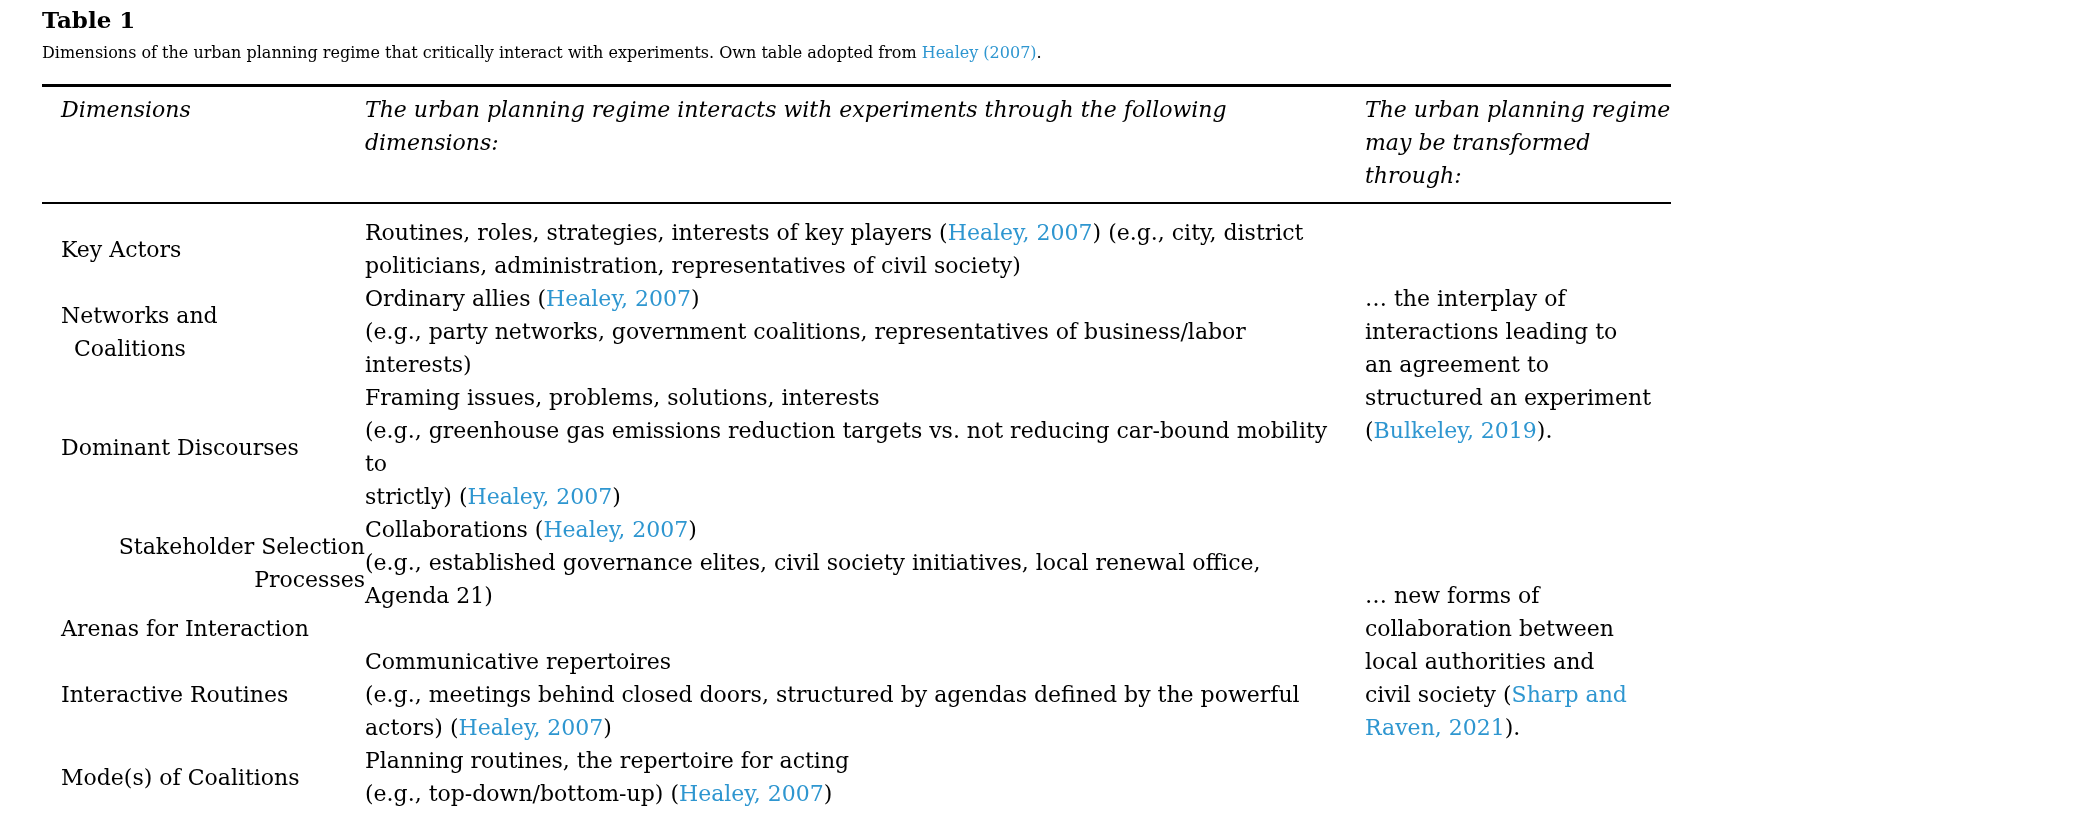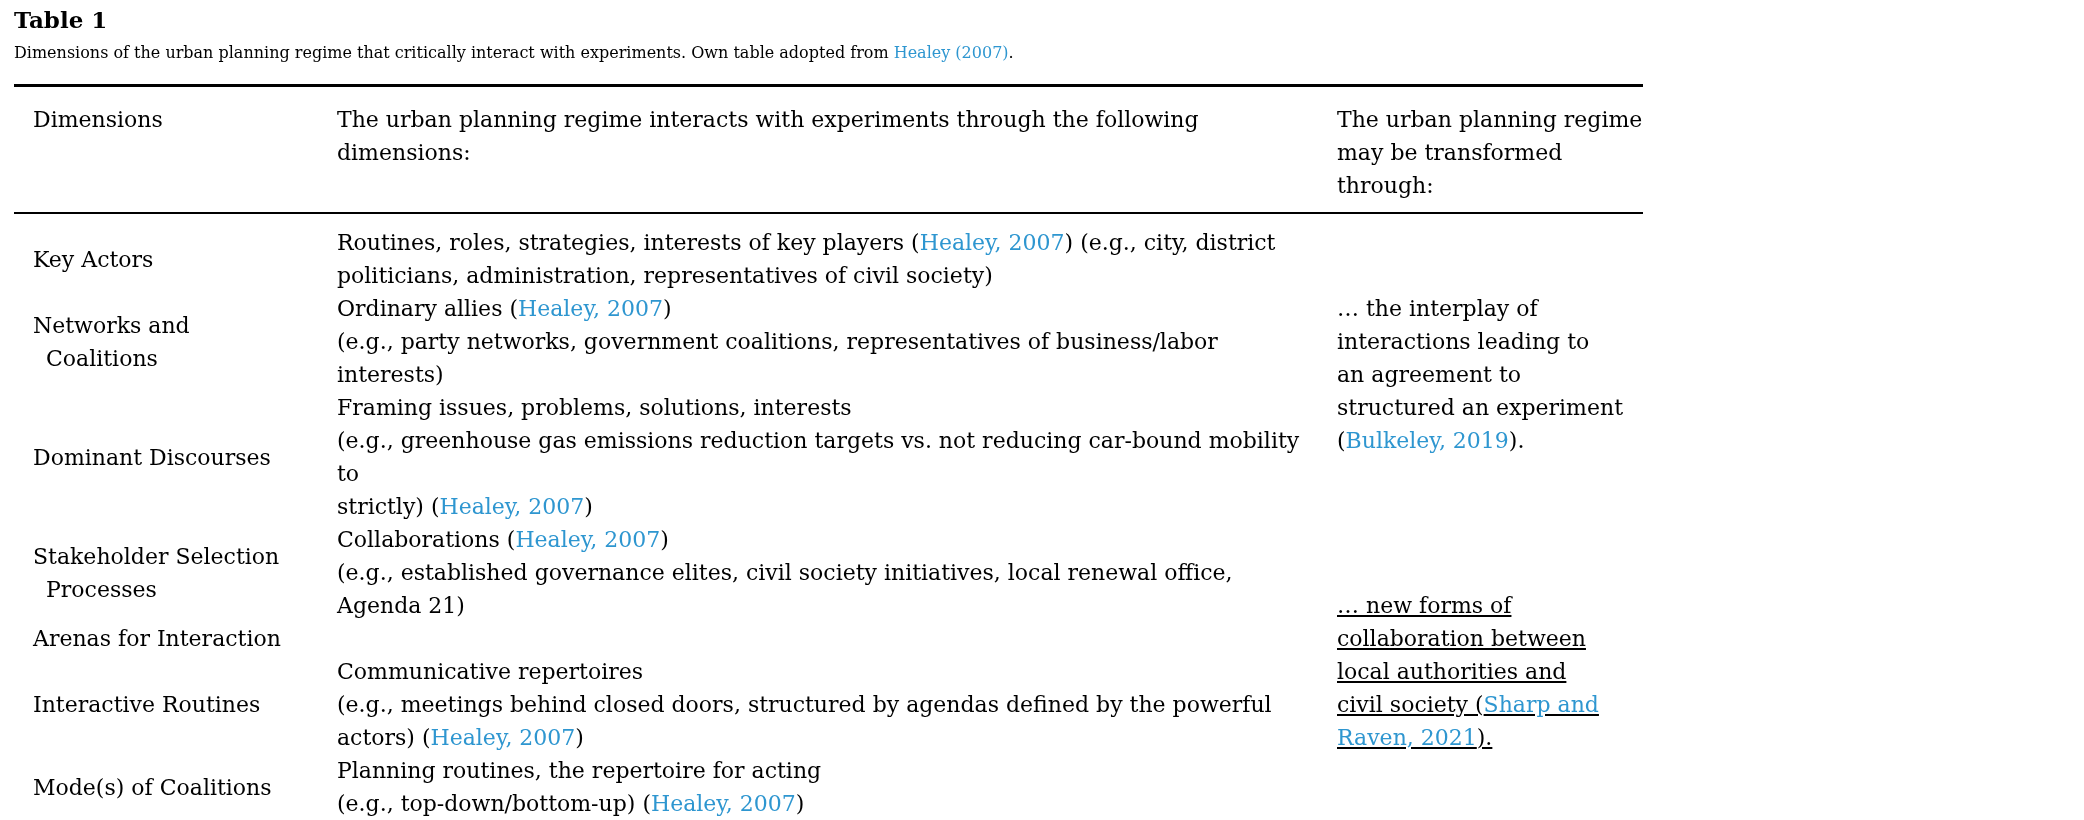--- a/index.html
+++ b/index.html
@@ -6,41 +6,43 @@
   html, body { margin: 0; padding: 0; background: #ffffff; }
   .page {
     position: relative;
     width: 1661px;
     height: 820px;
     background: #ffffff;
     color: #000000;
     font-family: "DejaVu Serif", "Liberation Serif", serif;
     padding: 5px 18px 0 14px;
     overflow: hidden;
+    margin-left: 28px;
   }
   .table-title {
     font-size: 23px;
     font-weight: bold;
     line-height: 30px;
   }
   .table-caption {
     font-size: 16px;
     line-height: 31px;
     margin-top: 2px;
   }
   .sci-table {
     margin-top: 16px;
     border-top: 3px solid #000000;
     border-bottom: 3px solid #000000;
   }
   .thead {
     display: grid;
     grid-template-columns: 323px 1000px 1fr;
-    padding: 16px 0 10px 0;
+    padding: 6px 0 10px 0;
     border-bottom: 2px solid #000000;
+    font-style: italic;
   }
   .tbody {
     display: grid;
     grid-template-columns: 323px 1000px 1fr;
     padding: 12px 0 12px 0;
   }
   .th, .td {
     font-size: 22px;
     line-height: 33px;
   }
@@ -88,21 +90,21 @@
         </div>
         <div class="td interaction-cell pre" style="grid-area: 2 / 2;"><span>Ordinary allies (</span><span class="cite-link">Healey, 2007</span><span>)
 (e.g., party networks, government coalitions, representatives of business/labor
 interests)</span></div>
         <div class="td dim-cell" style="grid-area: 3 / 1;">
           <div class="dim-line">Dominant Discourses</div>
         </div>
         <div class="td interaction-cell pre" style="grid-area: 3 / 2;"><span>Framing issues, problems, solutions, interests
 (e.g., greenhouse gas emissions reduction targets vs. not reducing car-bound mobility to
 strictly) (</span><span class="cite-link">Healey, 2007</span><span>)</span></div>
-        <div class="td dim-cell" style="grid-area: 4 / 1;">
+        <div class="td dim-cell" style="grid-area: 4 / 1; text-align: right;">
           <div class="dim-line">Stakeholder Selection</div>
           <div class="dim-line">Processes</div>
         </div>
         <div class="td interaction-cell pre" style="grid-area: 4 / 2;"><span>Collaborations (</span><span class="cite-link">Healey, 2007</span><span>)
 (e.g., established governance elites, civil society initiatives, local renewal office,
 Agenda 21)</span></div>
         <div class="td dim-cell" style="grid-area: 5 / 1;">
           <div class="dim-line">Arenas for Interaction</div>
         </div>
         <div class="td dim-cell" style="grid-area: 6 / 1;">
@@ -111,17 +113,17 @@
         <div class="td interaction-cell pre" style="grid-area: 6 / 2;"><span>Communicative repertoires
 (e.g., meetings behind closed doors, structured by agendas defined by the powerful
 actors) (</span><span class="cite-link">Healey, 2007</span><span>)</span></div>
         <div class="td dim-cell" style="grid-area: 7 / 1;">
           <div class="dim-line">Mode(s) of Coalitions</div>
         </div>
         <div class="td interaction-cell pre" style="grid-area: 7 / 2;"><span>Planning routines, the repertoire for acting
 (e.g., top-down/bottom-up) (</span><span class="cite-link">Healey, 2007</span><span>)</span></div>
         <div class="td transform-cell pre" style="grid-area: 1 / 3 / 4;"><span>… the interplay of interactions leading to an agreement to
 structured an experiment (</span><span class="cite-link">Bulkeley, 2019</span><span>).</span></div>
-        <div class="td transform-cell pre" style="grid-area: 4 / 3 / 8; text-decoration: underline;"><span>… new forms of collaboration between local authorities and
+        <div class="td transform-cell pre" style="grid-area: 4 / 3 / 8;"><span>… new forms of collaboration between local authorities and
 civil society (</span><span class="cite-link">Sharp and Raven, 2021</span><span>).</span></div>
       </div>
   </div>
 </div>
 
 </body></html>

